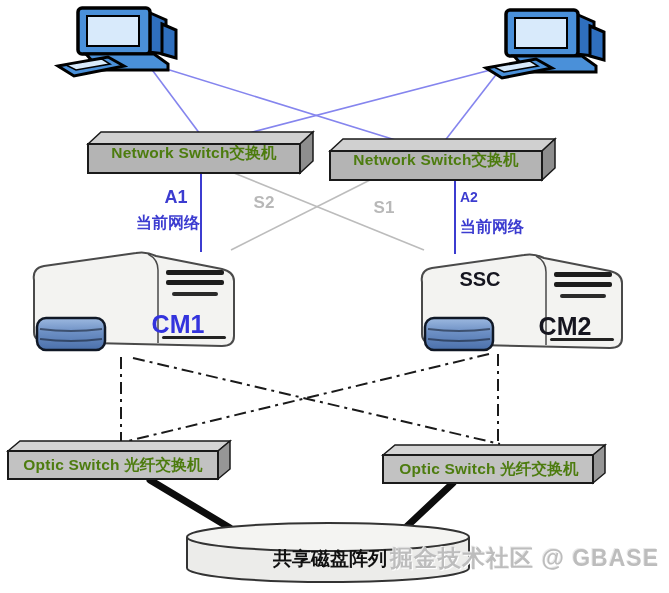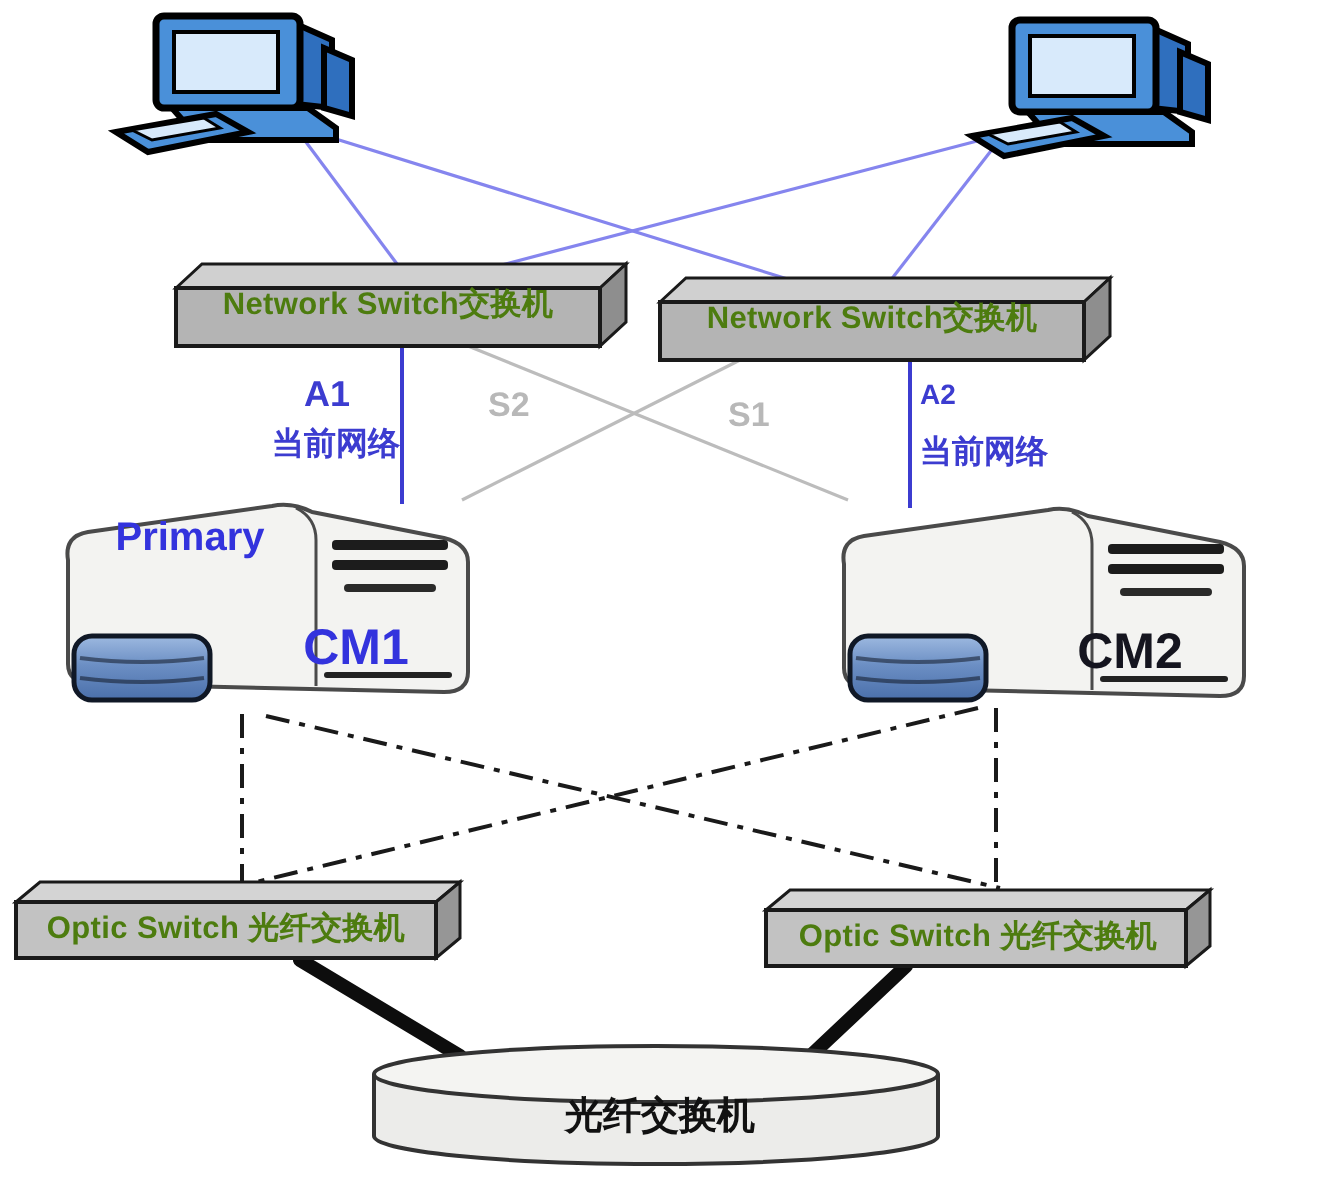--- a/index.html
+++ b/index.html
@@ -7,21 +7,21 @@
     position:relative;width:669px;height:593px;background:#ffffff;overflow:hidden;
     font-family:"Liberation Sans", sans-serif;
   }
   #diagram-svg{position:absolute;left:0;top:0;}
   .lbl{position:absolute;line-height:1.1;white-space:nowrap;}
   .switch-label{
     font-size:15.5px;font-weight:bold;color:#4d7c0f;text-align:center;
     letter-spacing:0.2px;
   }
   .blue-link-label{color:#3c3cd0;font-weight:bold;}
-  .gray-link-label{color:#b8b8b8;font-weight:bold;font-size:17px;}
+  .gray-link-label{color:#b8b8b8;font-weight:bold;font-size:17px;text-align:center;}
   .server-label-blue{color:#3333dd;font-weight:bold;font-size:20px;text-align:center;}
   .server-label-dark{color:#15151f;font-weight:bold;font-size:20px;text-align:center;}
   .disk-label{font-size:19px;font-weight:bold;color:#111;text-align:center;}
   .watermark{
     font-size:23px;font-weight:bold;color:#bdbdbd;
     text-shadow:1px 1px 0 #ffffff, -1px -1px 0 #e9e9e9;
     letter-spacing:1px;
   }
 </style>
 </head>
@@ -142,33 +142,34 @@
     <g>
       <path d="M187,537 L187,568 A141,14 0 0 0 469,568 L469,537" fill="#ececea" stroke="#333" stroke-width="2"></path>
       <ellipse cx="328" cy="537" rx="141" ry="14" fill="#f4f4f2" stroke="#333" stroke-width="2"></ellipse>
     </g>
   </svg>
 
   <div class="lbl switch-label" style="left:92px;top:144px;width:204px;">Network Switch交换机</div>
 
   <div class="lbl switch-label" style="left:334px;top:151px;width:204px;">Network Switch交换机</div>
 
-  <div class="lbl blue-link-label" style="left:152px;top:188px;width:48px;text-align:left;font-size:18px;">A1</div>
+  <div class="lbl blue-link-label" style="left:152px;top:188px;width:48px;text-align:center;font-size:18px;">A1</div>
   <div class="lbl blue-link-label" style="left:118px;top:214px;width:82px;text-align:right;font-size:16px;">当前网络</div>
 
   <div class="lbl gray-link-label" style="left:244px;top:194px;width:40px;">S2</div>
   <div class="lbl gray-link-label" style="left:364px;top:199px;width:40px;">S1</div>
 
   <div class="lbl blue-link-label" style="left:460px;top:190px;width:50px;font-size:14px;">A2</div>
   <div class="lbl blue-link-label" style="left:460px;top:218px;width:90px;font-size:16px;">当前网络</div>
 
-  <div class="lbl server-label-blue" style="left:40px;top:258px;width:110px;">Primary</div>
   <div class="lbl server-label-blue" style="left:148px;top:311px;width:60px;font-size:25px;">CM1</div>
 
+  <div class="lbl server-label-dark" style="left:435px;top:268px;width:90px;">SSC</div>
   <div class="lbl server-label-dark" style="left:532px;top:313px;width:66px;font-size:25px;">CM2</div>
 
   <div class="lbl switch-label" style="left:10px;top:456px;width:206px;">Optic Switch 光纤交换机</div>
   <div class="lbl switch-label" style="left:385px;top:460px;width:208px;">Optic Switch 光纤交换机</div>
 
-  <div class="lbl disk-label" style="left:230px;top:549px;width:200px;">光纤交换机</div>
+  <div class="lbl disk-label" style="left:230px;top:549px;width:200px;">共享磁盘阵列</div>
 
+  <div class="lbl watermark" style="left:390px;top:546px;">掘金技术社区 @ GBASE</div>
 
 </div>
 
 </body></html>

